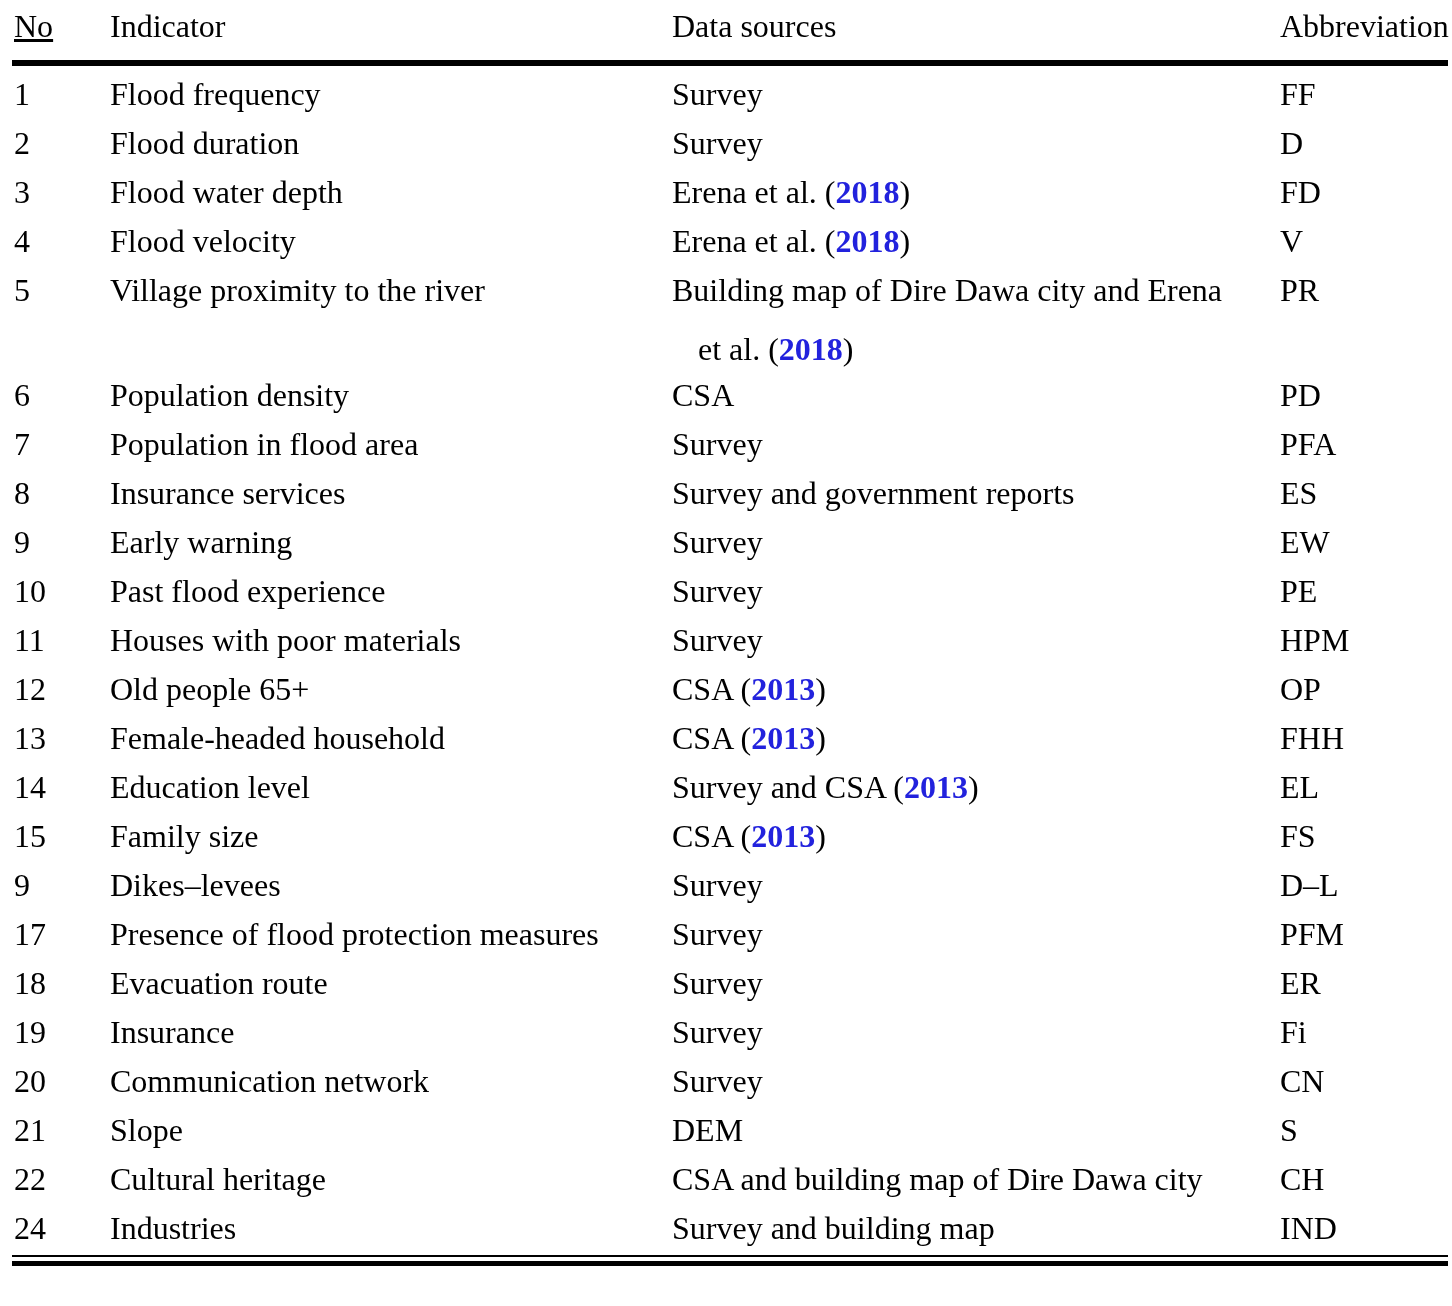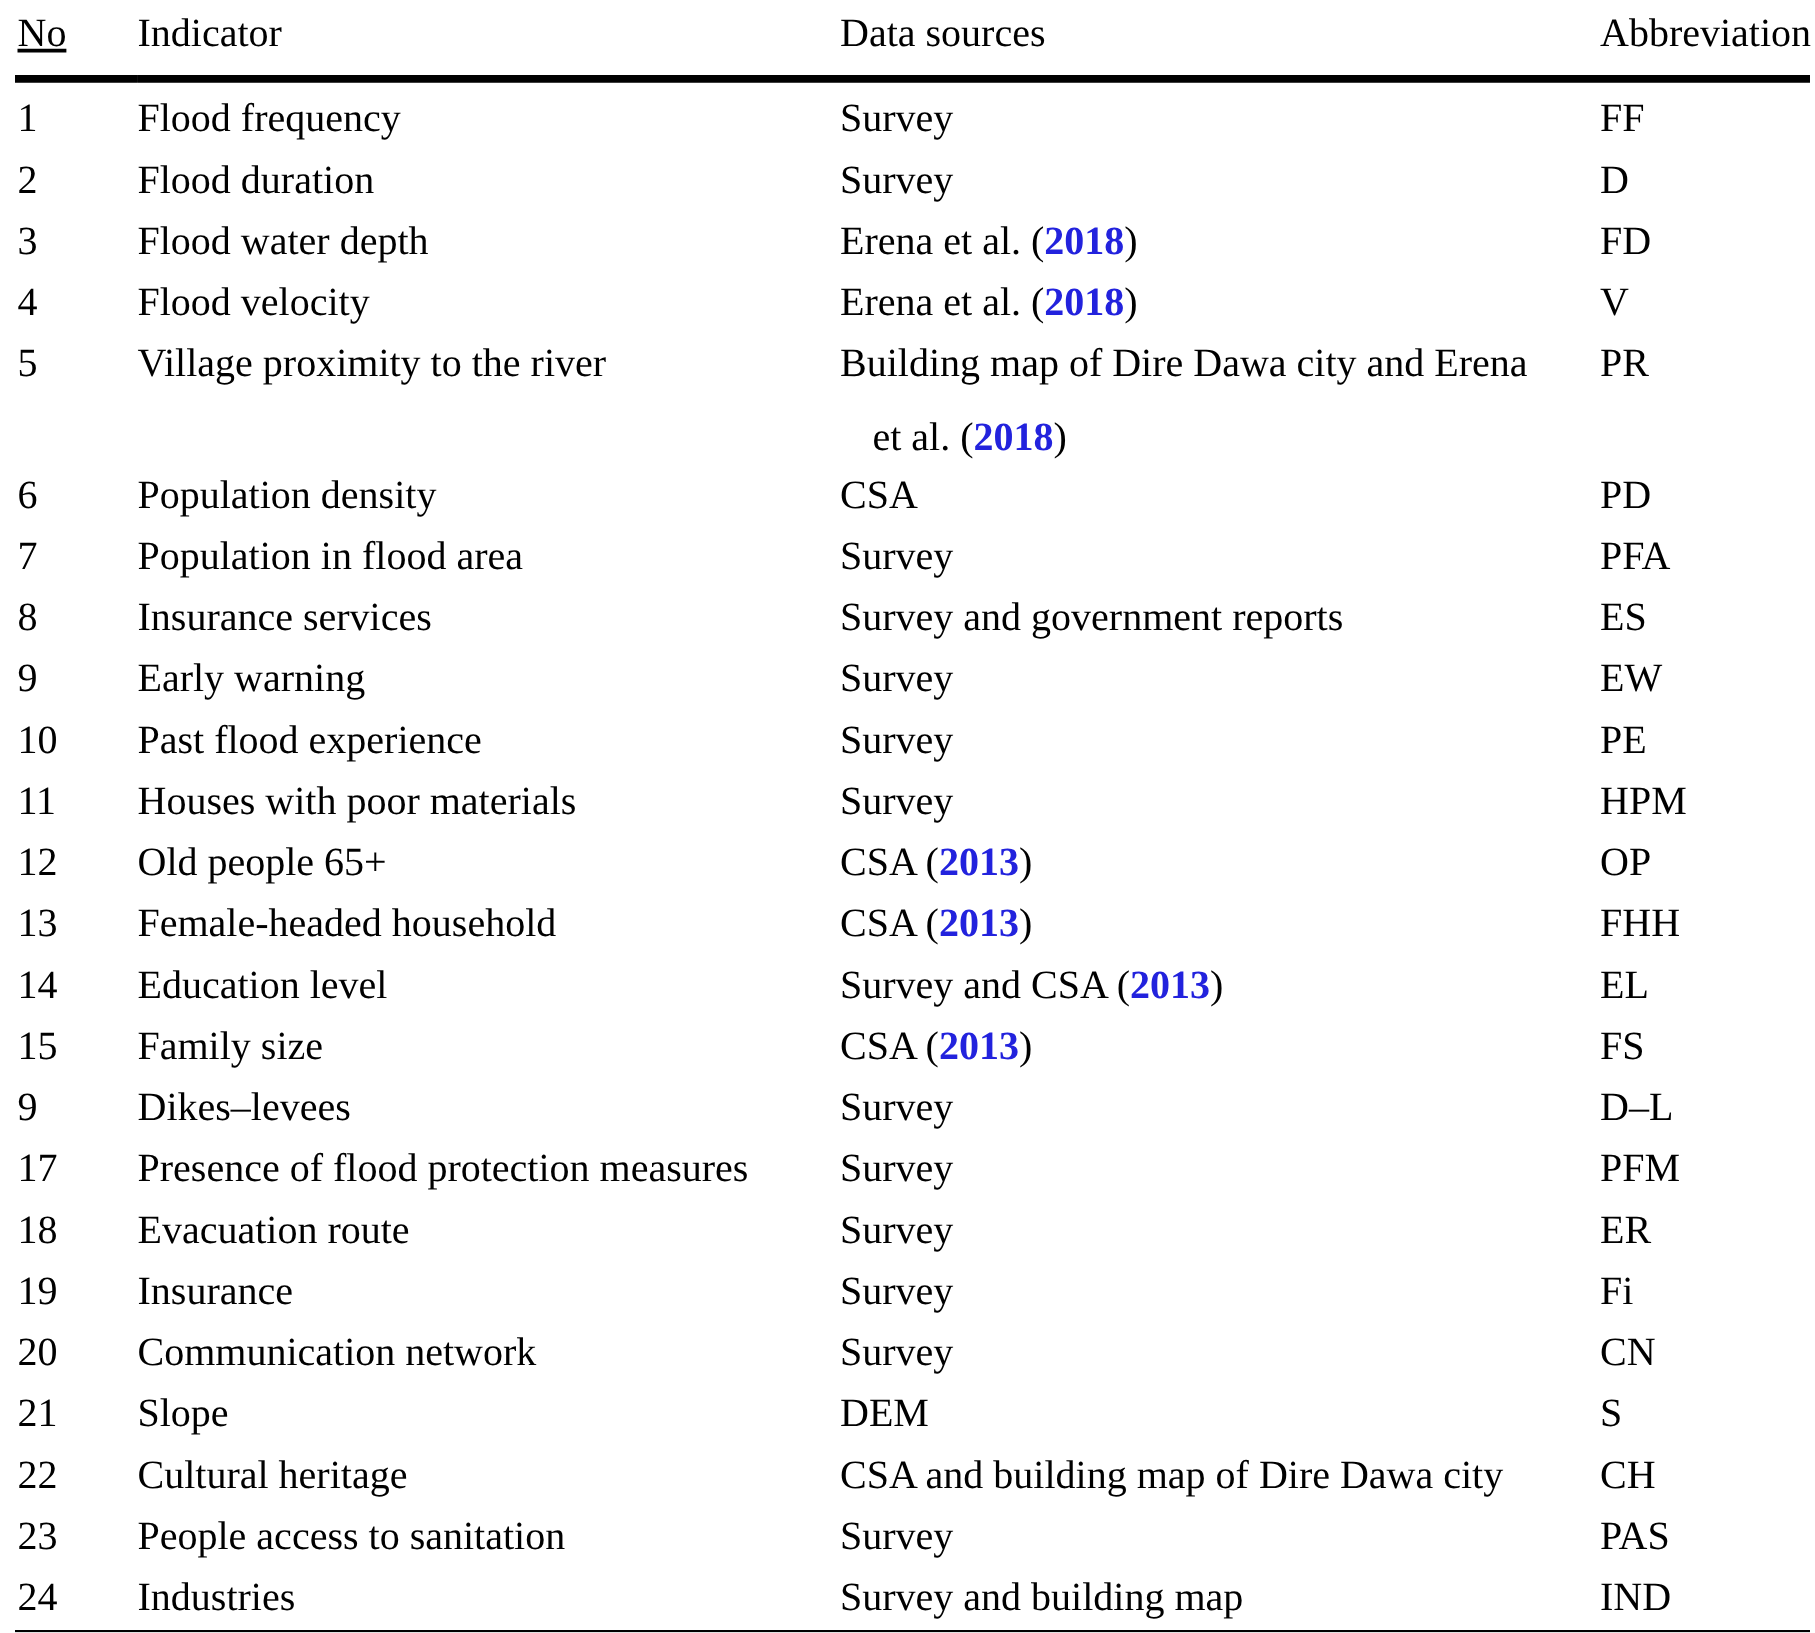--- a/index.html
+++ b/index.html
@@ -253,28 +253,20 @@
         </tr>
         <tr>
           <td class="col-no">22</td>
           <td class="col-indicator">Cultural heritage</td>
           <td class="col-source">
             <div class="src-line"><span>CSA and building map of Dire Dawa city</span></div>
           </td>
           <td class="col-abbr">CH</td>
         </tr>
         <tr>
-          <td class="col-no">23</td>
-          <td class="col-indicator">People access to sanitation</td>
-          <td class="col-source">
-            <div class="src-line"><span>Survey</span></div>
-          </td>
-          <td class="col-abbr">PAS</td>
-        </tr>
-        <tr>
           <td class="col-no">24</td>
           <td class="col-indicator">Industries</td>
           <td class="col-source">
             <div class="src-line"><span>Survey and building map</span></div>
           </td>
           <td class="col-abbr">IND</td>
         </tr>
       </tbody>
   </table>
   <div class="rule-thin"></div>

